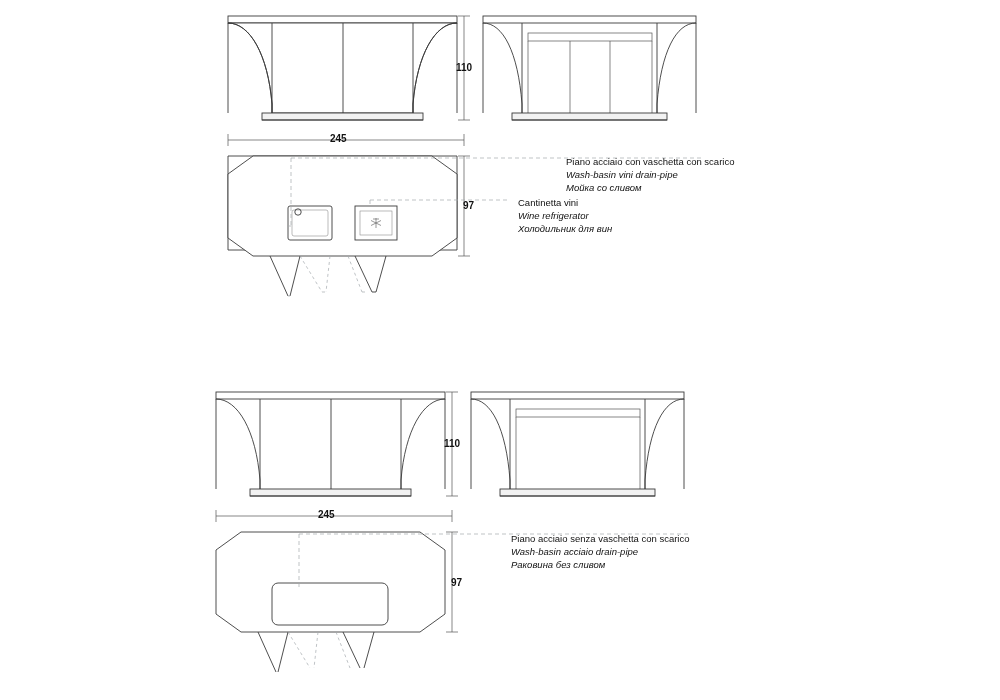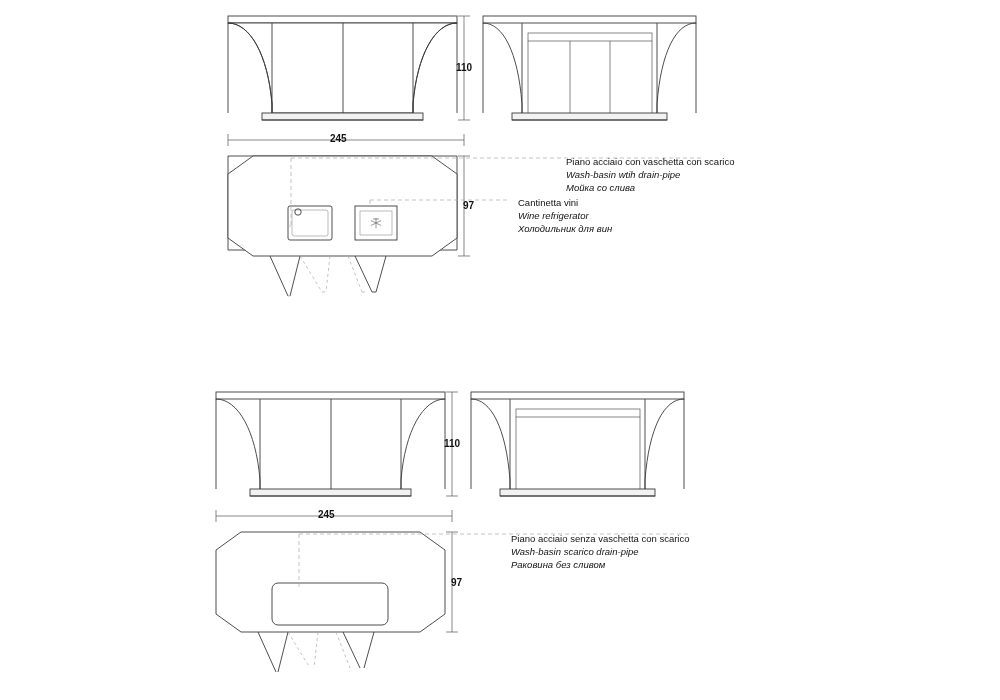--- a/index.html
+++ b/index.html
@@ -238,29 +238,29 @@
   <div class="dim-label" style="left:456px; top:62px;">110</div>
   <div class="dim-label" style="left:330px; top:133px;">245</div>
   <div class="dim-label" style="left:463px; top:200px;">97</div>
 
   <div class="dim-label" style="left:444px; top:438px;">110</div>
   <div class="dim-label" style="left:318px; top:509px;">245</div>
   <div class="dim-label" style="left:451px; top:577px;">97</div>
 
   <div class="note" style="left:518px; top:155px;margin-left:48px;">
     <div class="it">Piano acciaio con vaschetta con scarico</div>
-    <div class="en">Wash-basin wtih drain-pipe</div>
-    <div class="ru">Мойка со слива</div>
+    <div class="en">Wash-basin vini drain-pipe</div>
+    <div class="ru">Мойка со сливом</div>
   </div>
 
   <div class="note" style="left:518px; top:196px;">
     <div class="it">Cantinetta vini</div>
     <div class="en">Wine refrigerator</div>
     <div class="ru">Холодильник для вин</div>
   </div>
 
   <div class="note" style="left:511px; top:532px;">
     <div class="it">Piano acciaio senza vaschetta con scarico</div>
-    <div class="en">Wash-basin scarico drain-pipe</div>
+    <div class="en">Wash-basin acciaio drain-pipe</div>
     <div class="ru">Раковина без сливом</div>
   </div>
 
 </div>
 
 </body></html>

